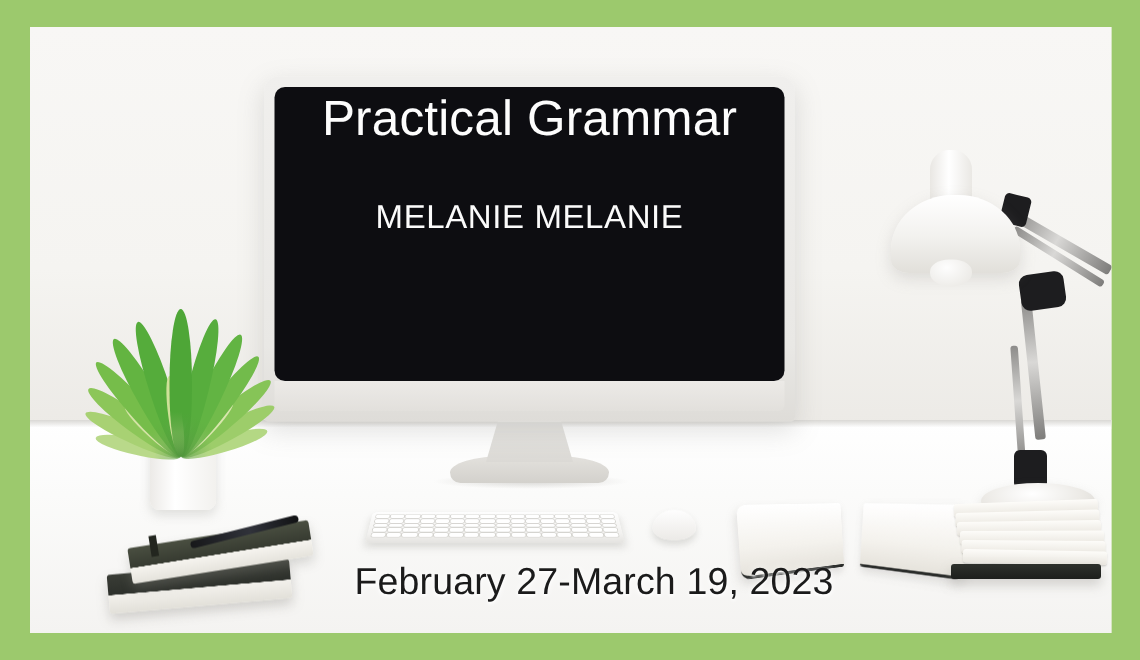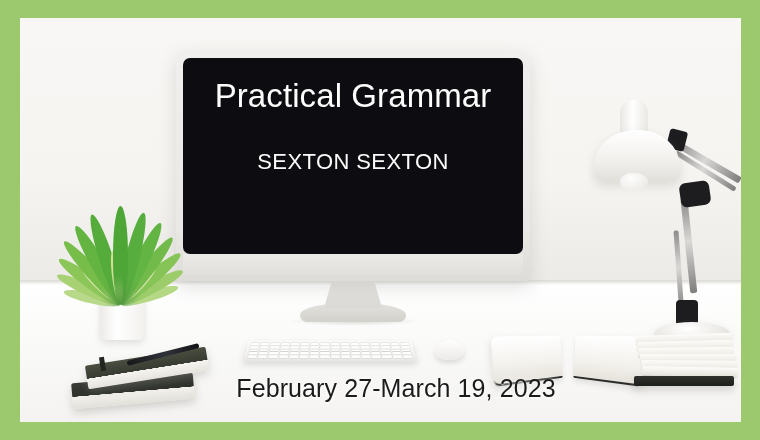--- a/index.html
+++ b/index.html
@@ -89,21 +89,20 @@
     background: #0d0d11;
     border-radius: 7px;
     overflow: hidden;
   }
   .screen-inner {
     position: absolute;
     inset: 0;
     display: flex;
     flex-direction: column;
     align-items: center;
-    padding-top: 17px;
     box-sizing: border-box;
   }
   .slide-title {
     color: #fdfdfd;
     font-size: 33px;
     font-weight: 400;
     line-height: 1.28;
     text-align: center;
     letter-spacing: .1px;
     white-space: nowrap;
@@ -458,21 +457,21 @@
     <div class="stand-neck"></div>
 
     <div class="monitor">
       <div class="monitor-body"></div>
       <div class="monitor-chin"></div>
       <div class="screen">
         <div class="screen-inner">
           <div class="slide-title">
             <div>Practical Grammar</div>
           </div>
-          <div class="slide-author">SEXTON SEXTON</div>
+          <div class="slide-author">MELANIE MELANIE</div>
         </div>
       </div>
     </div>
 
     <div class="keyboard">
       <div class="kb-keys" id="kb-keys">
           <div class="kb-row">
             <div class="kb-key"></div>
             <div class="kb-key"></div>
             <div class="kb-key"></div>

